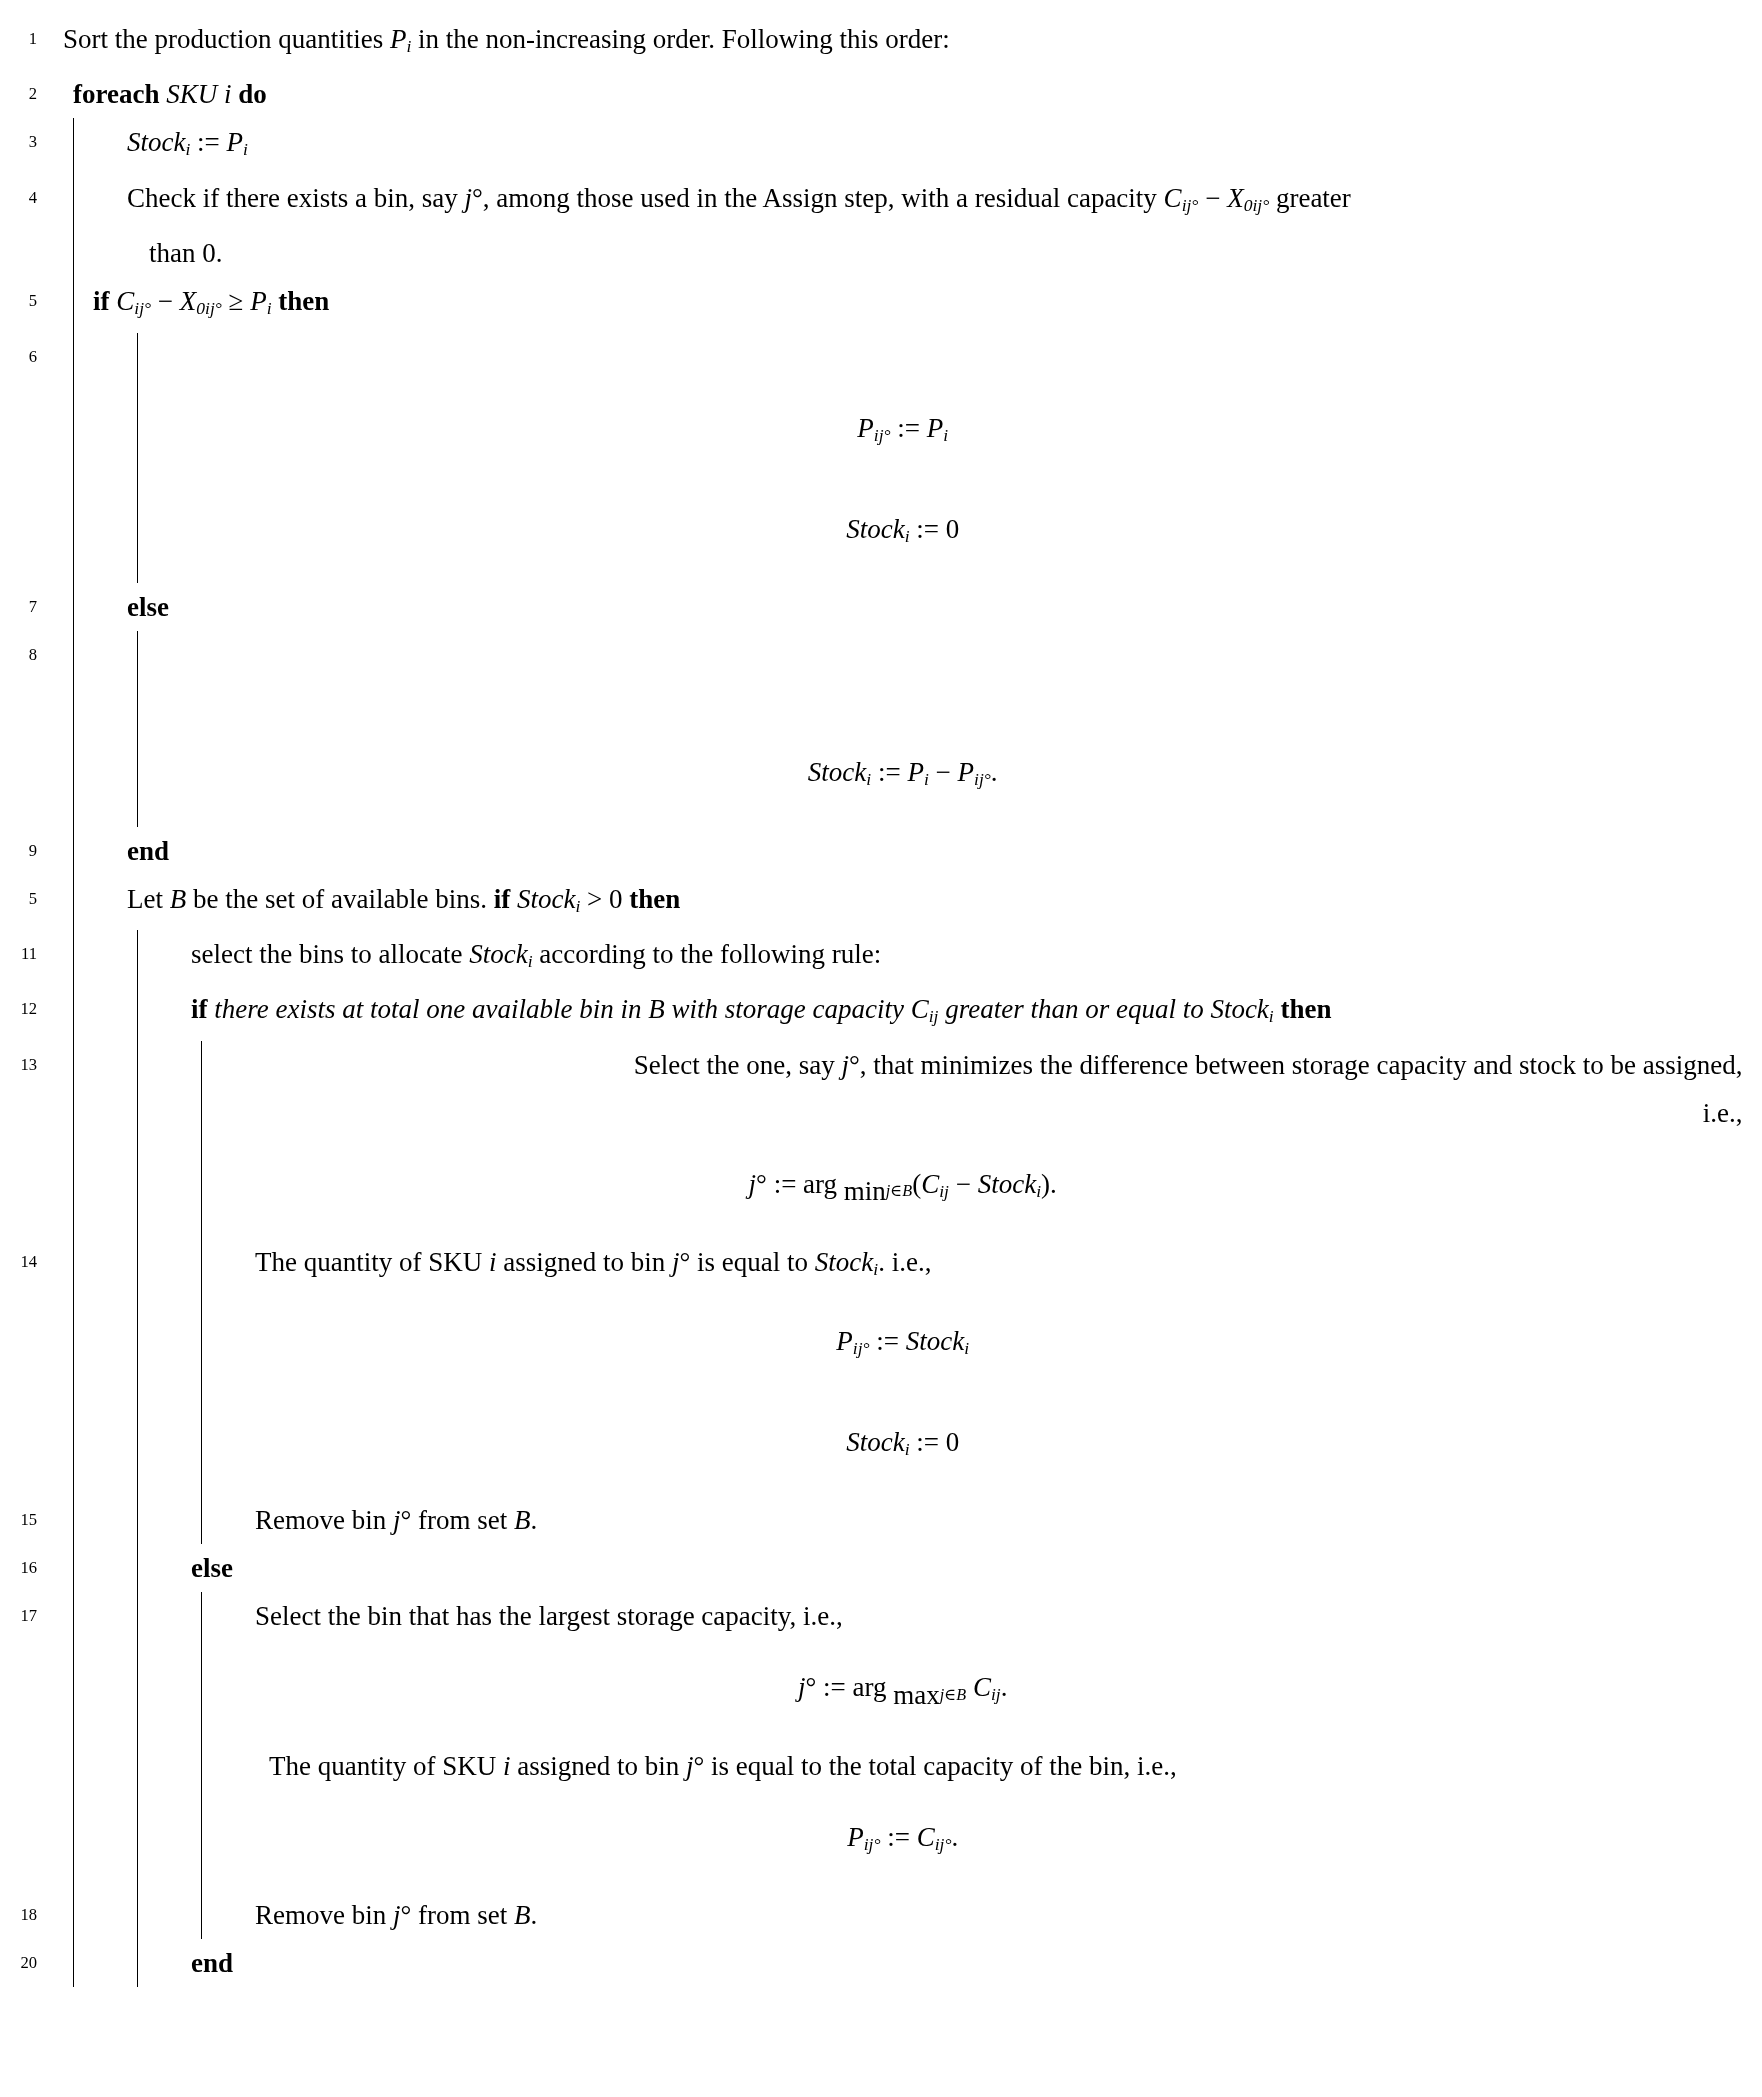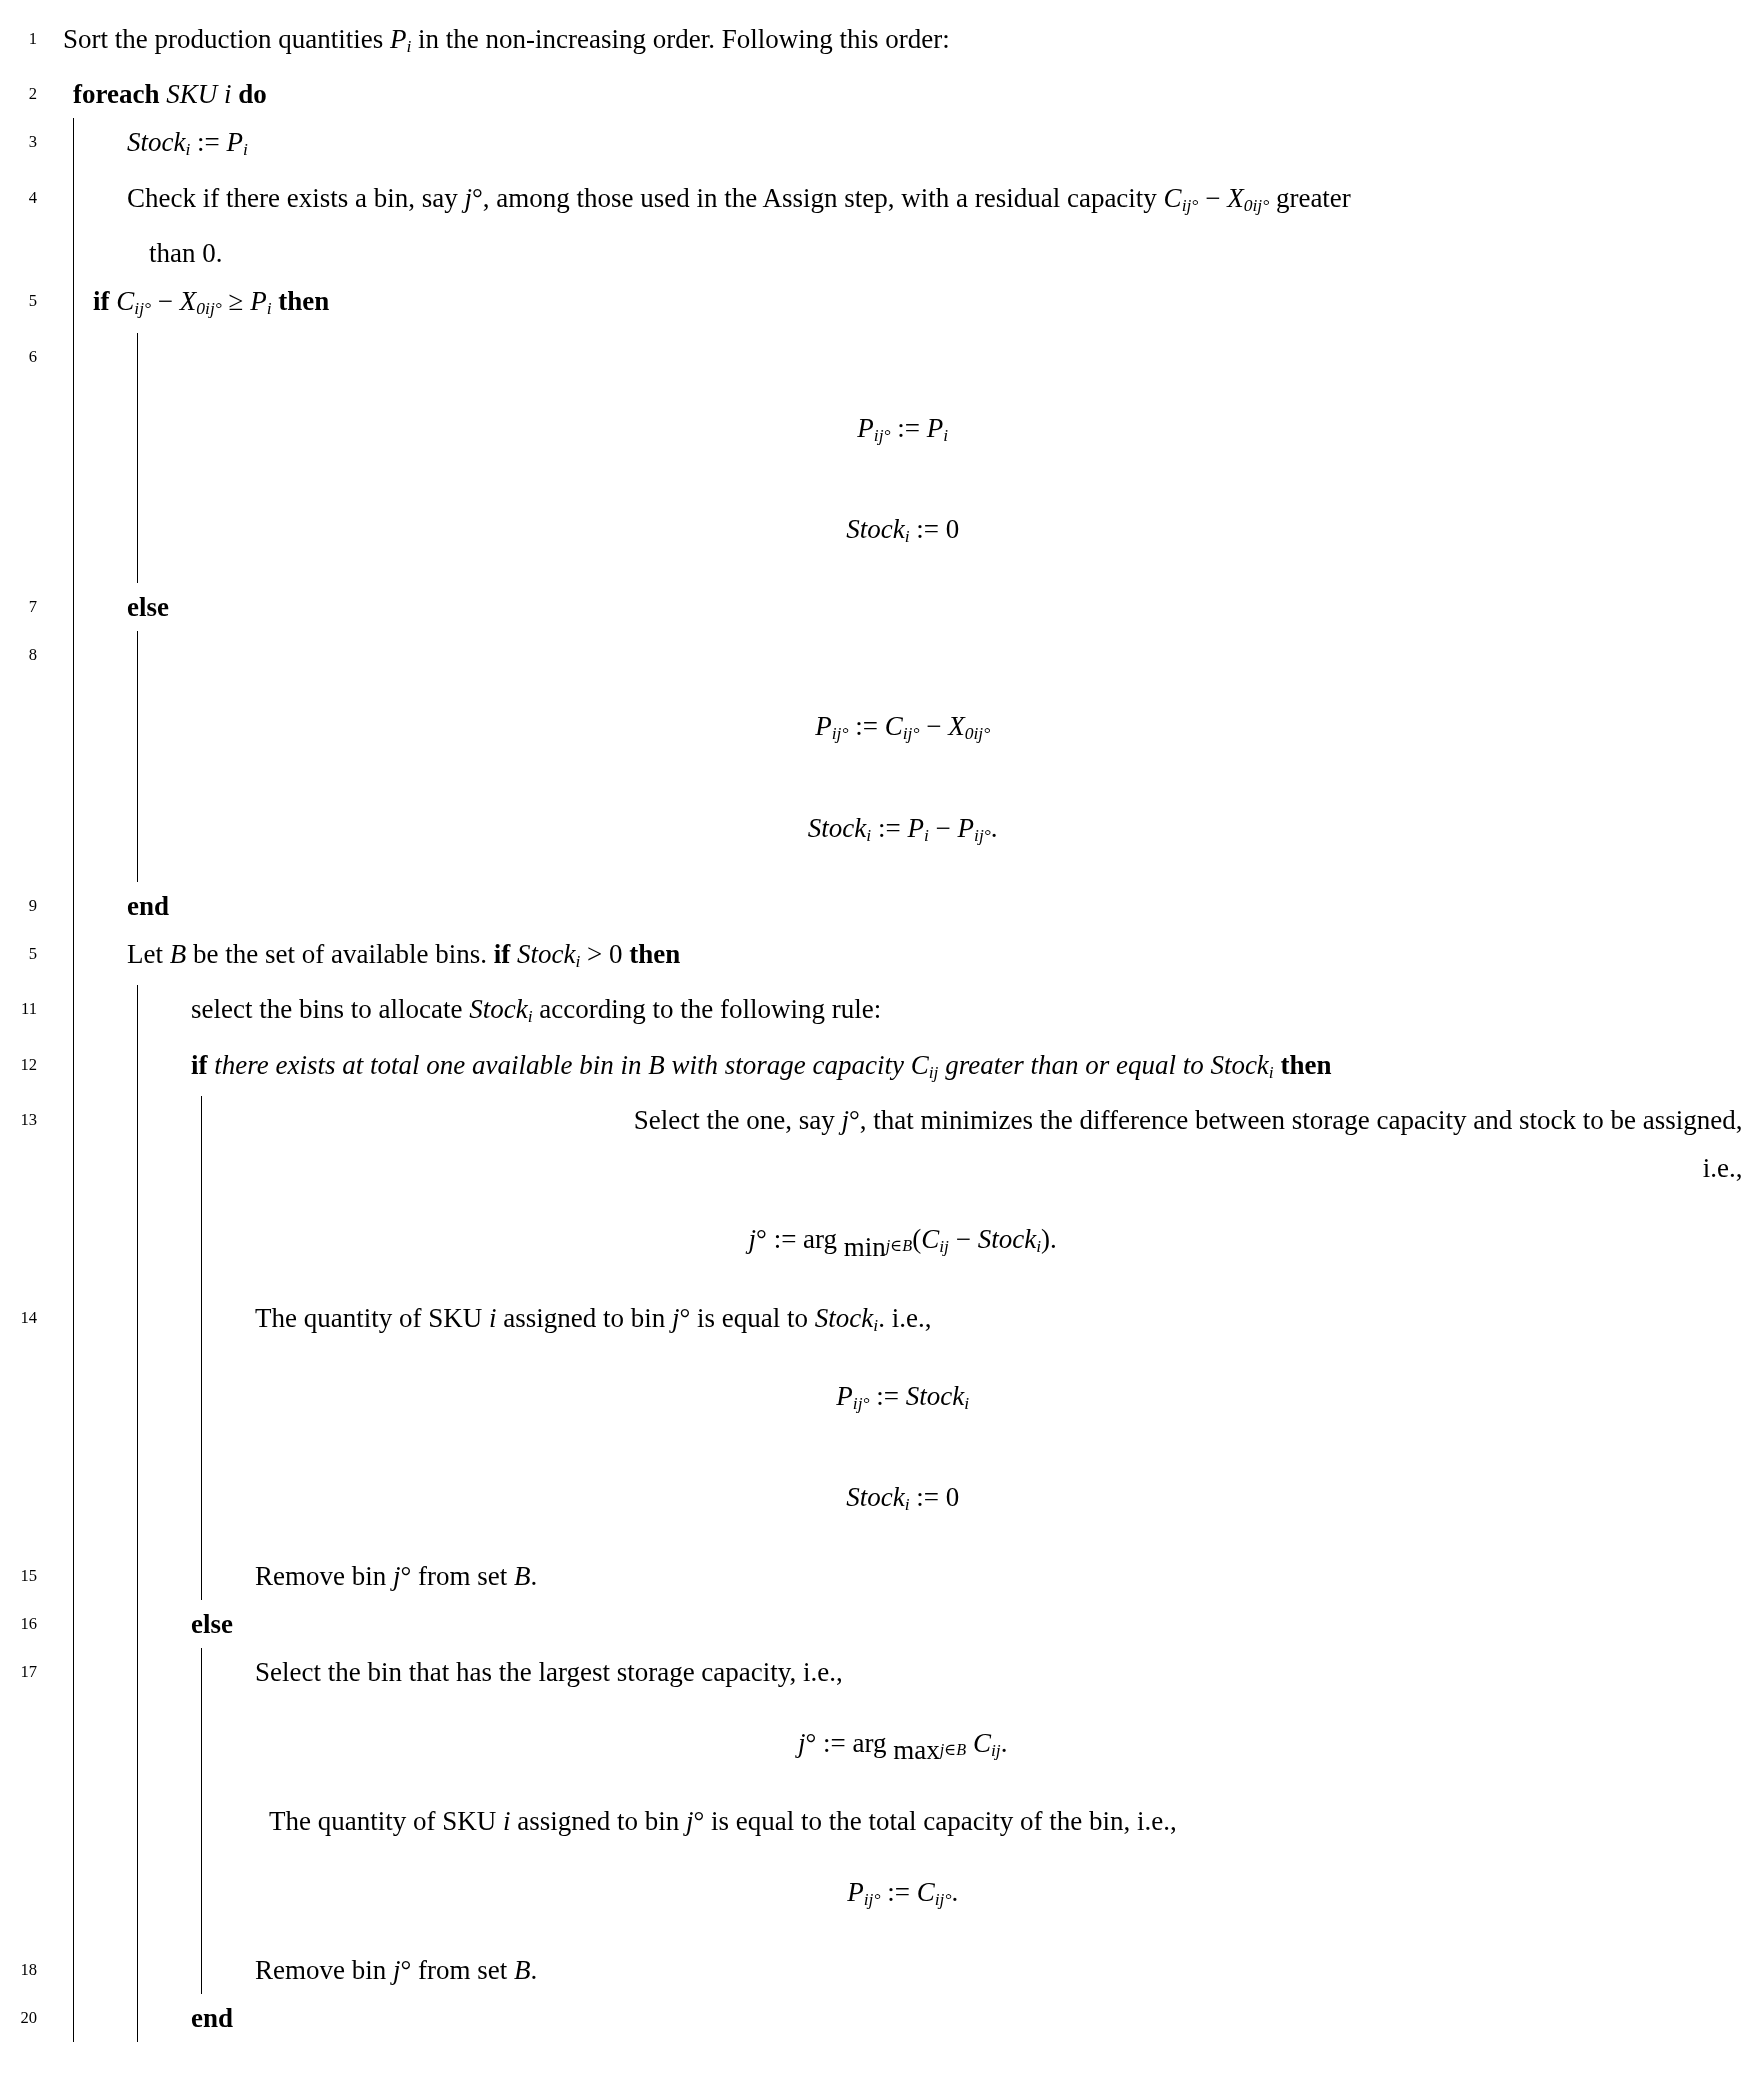--- a/index.html
+++ b/index.html
@@ -126,21 +126,20 @@
       </div>
       <div class="row">
         <span class="vbar" style="left: 73px;"></span>
         <span class="vbar" style="left: 137px;"></span>
         <span class="num">8</span>
         <div class="content" style="padding-left: 127px;">&nbsp;</div>
       </div>
       <div class="row eq">
         <span class="vbar" style="left: 73px;"></span>
         <span class="vbar" style="left: 137px;"></span>
-        <div class="content"><span class="s-i">P</span><span class="s-sub">ij°</span><span class="s-p"> := </span><span class="s-i">C</span><span class="s-sub">ij°</span><span class="s-p"> − </span><span class="s-i">X</span><span class="s-sub">0ij°</span></div>
       </div>
       <div class="row eq">
         <span class="vbar" style="left: 73px;"></span>
         <span class="vbar" style="left: 137px;"></span>
         <div class="content"><span class="s-i">Stock</span><span class="s-sub">i</span><span class="s-p"> := </span><span class="s-i">P</span><span class="s-sub">i</span><span class="s-p"> − </span><span class="s-i">P</span><span class="s-sub">ij°</span><span class="s-p">.</span></div>
       </div>
       <div class="row">
         <span class="vbar" style="left: 73px;"></span>
         <span class="num">9</span>
         <div class="content" style="padding-left: 127px;"><span class="s-b">end</span></div>

